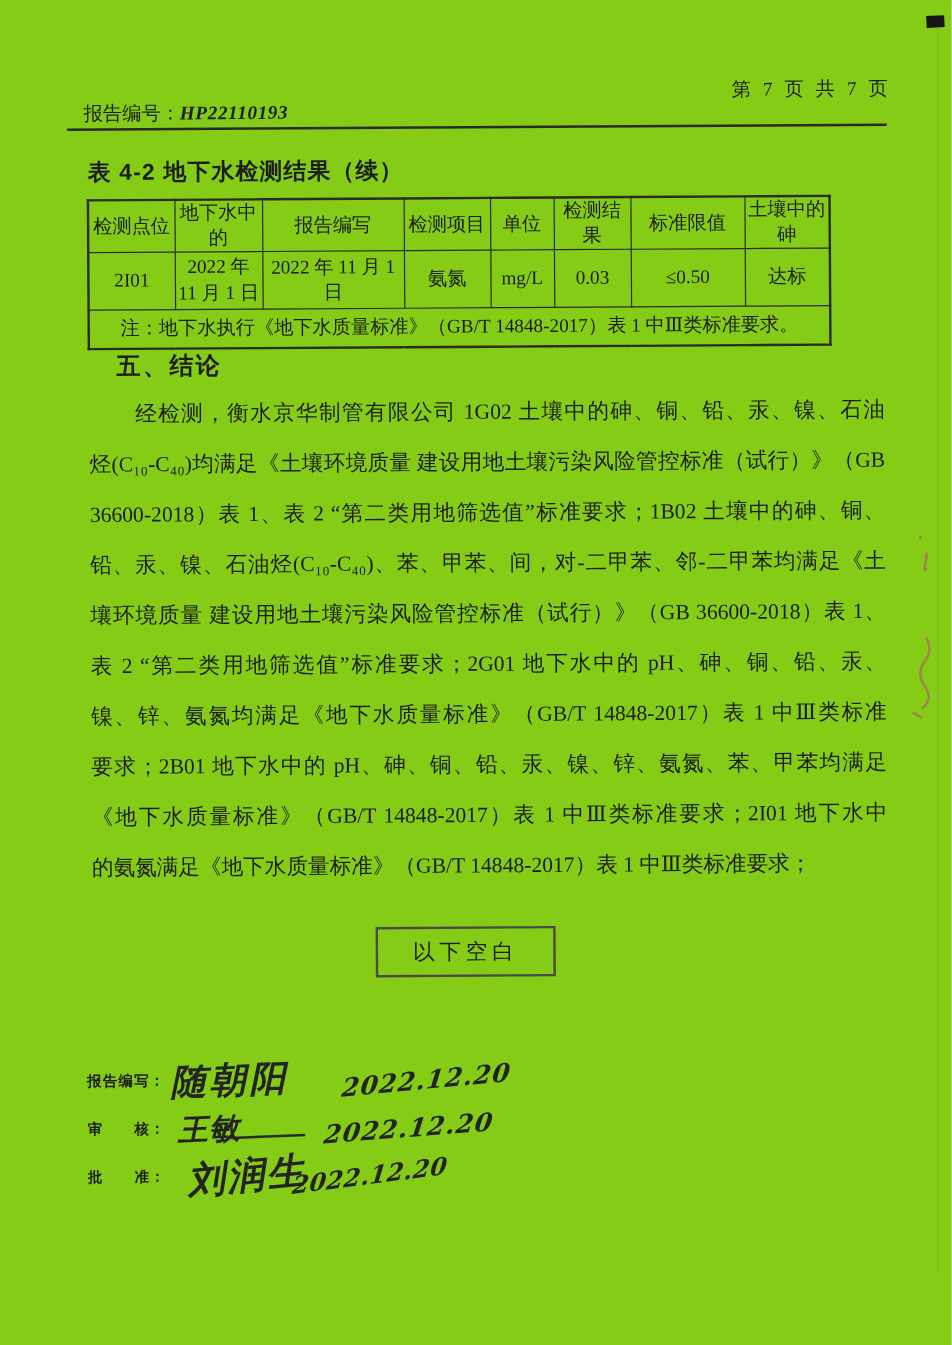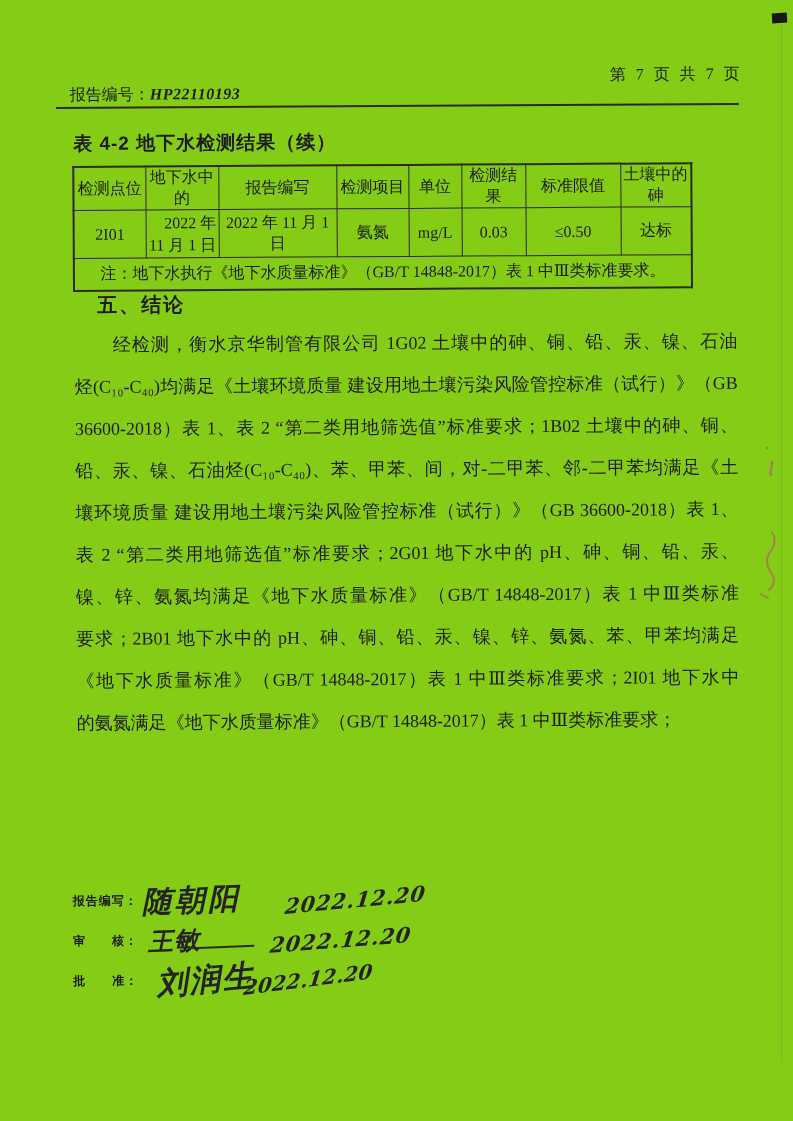--- a/index.html
+++ b/index.html
@@ -28,21 +28,21 @@
   }
   table.results th, table.results td {
     border:1px solid #2b2b2b; font-weight:400; font-size:16px;
     text-align:center; vertical-align:middle; padding:0 2px;
     font-family:"Liberation Serif","DejaVu Serif",serif;
   }
   tr.hdr-row { height:38px; }
   tr.data-row { height:48px; }
   tr.note-row { height:32px; }
   td.note-cell { text-align:left; padding:4px 10px; font-size:16px; }
-  .cell-2line span { display:block; line-height:1.32;text-align:right; }
+  .cell-2line span { display:block; line-height:1.32; }
 
   
   .sec-heading {
     position:absolute; left:74px; top:290px; font-size:20px; font-weight:700;
     font-family:"Liberation Sans","DejaVu Sans",sans-serif; letter-spacing:2px;margin-left:24px;
   }
   .para { position:absolute; left:75px; top:322px; width:663px; font-size:18px; }
   .para .pline {
     height:42px; line-height:42px; white-space:nowrap;
     text-align:justify; text-align-last:justify; text-justify:inter-character;
@@ -140,20 +140,23 @@
       <div class="pline">36600-2018）表 1、表 2 “第二类用地筛选值”标准要求；1B02 土壤中的砷、铜、</div>
       <div class="pline">铅、汞、镍、石油烃(C₁₀-C₄₀)、苯、甲苯、间，对-二甲苯、邻-二甲苯均满足《土</div>
       <div class="pline">壤环境质量 建设用地土壤污染风险管控标准（试行）》（GB 36600-2018）表 1、</div>
       <div class="pline">表 2 “第二类用地筛选值”标准要求；2G01 地下水中的 pH、砷、铜、铅、汞、</div>
       <div class="pline">镍、锌、氨氮均满足《地下水质量标准》（GB/T 14848-2017）表 1 中Ⅲ类标准</div>
       <div class="pline">要求；2B01 地下水中的 pH、砷、铜、铅、汞、镍、锌、氨氮、苯、甲苯均满足</div>
       <div class="pline">《地下水质量标准》（GB/T 14848-2017）表 1 中Ⅲ类标准要求；2I01 地下水中</div>
       <div class="pline last">的氨氮满足《地下水质量标准》（GB/T 14848-2017）表 1 中Ⅲ类标准要求；</div>
     </div>
 
+    <div class="blank-box">
+      <span>以下空白</span>
+    </div>
 
     <div class="sigs">
       <div class="sig-row">
         <span class="sig-label">报告编写：</span>
         <span class="hand sig-name-1">随朝阳</span>
         <span class="hand sig-date-1">2022.12.20</span>
       </div>
       <div class="sig-row">
         <span class="sig-label">审　　核：</span>
         <span class="hand sig-name-2">王敏</span>

